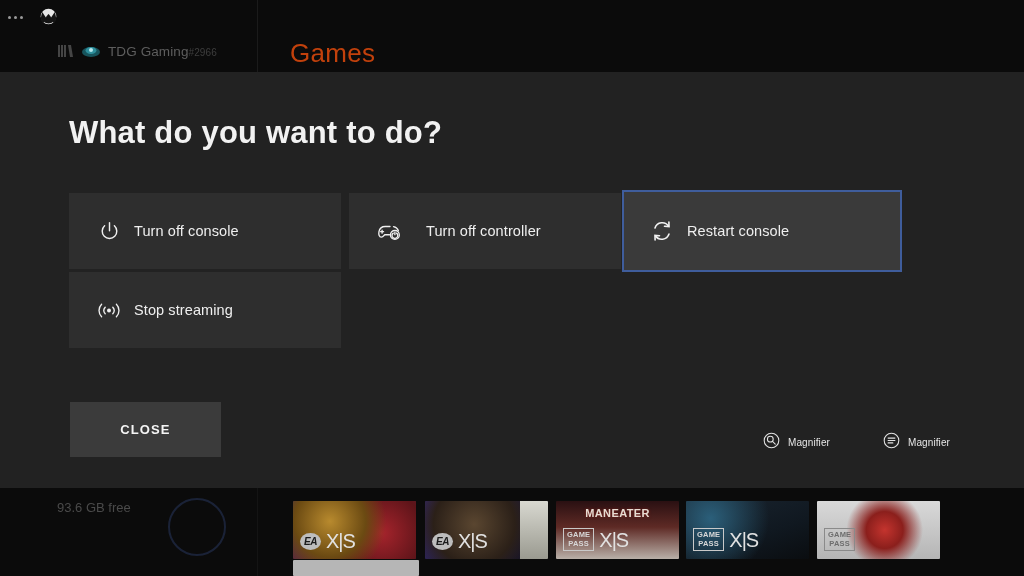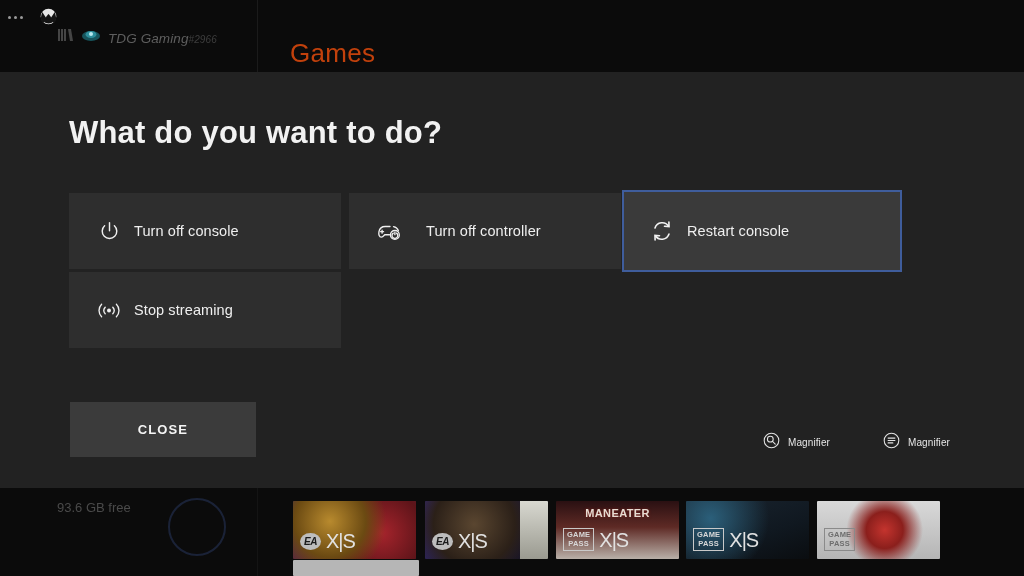--- a/index.html
+++ b/index.html
@@ -20,21 +20,21 @@
   }
   .dots-icon {
     position:absolute; left:8px; top:10px; width:20px; height:14px;
     display:flex; align-items:center; gap:3px;
   }
   .dots-icon i { width:3px; height:3px; border-radius:50%; background:#9a9a9a; display:block; }
   .xbox-logo {
     position:absolute; left:40px; top:8px; width:17px; height:17px;
   }
   .bg-profile {
-    position:absolute; left:58px; top:28px; display:flex; align-items:flex-end; gap:7px;font-style:italic;
+    position:absolute; left:58px; top:44px; display:flex; align-items:flex-start; gap:7px;
   }
   .lib-icon { display:block; opacity:.5; }
   .cloud-icon { display:block; }
   .bg-gamertag {
     font-size:13.5px; color:#5e5e5e; letter-spacing:.1px; white-space:nowrap;
   }
   .bg-gamertag .tagnum { font-size:10px; color:#3e3e3e; }
   .bg-divider {
     position:absolute; left:257px; top:0; width:1px; height:72px; background:#1b1b1b;
   }
@@ -123,21 +123,21 @@
     font-size:14.5px; color:#efefef; letter-spacing:.1px;
   }
 
   #btn-turn-off-console   { left:69px;  top:121px; width:272px; }
   #btn-turn-off-controller{ left:349px; top:121px; width:272px;gap:12px; }
   #btn-restart-console    { left:622px; top:118px; width:280px; height:82px; }
   #btn-stop-streaming     { left:69px;  top:200px; width:272px; }
 
   
   #btn-close {
-    position:absolute; left:70px; top:330px; width:186px; height:55px;
+    position:absolute; left:70px; top:330px; width:151px; height:55px;
     background:#3b3b3b; border:none; cursor:pointer;
     display:flex; align-items:center; justify-content:center;
   }
   #btn-close .lbl {
     font-size:13px; font-weight:bold; color:#f5f5f5; letter-spacing:1.1px;
   }
 
   
   .access-row {
     position:absolute; top:360px; display:flex; align-items:center; gap:8px;

